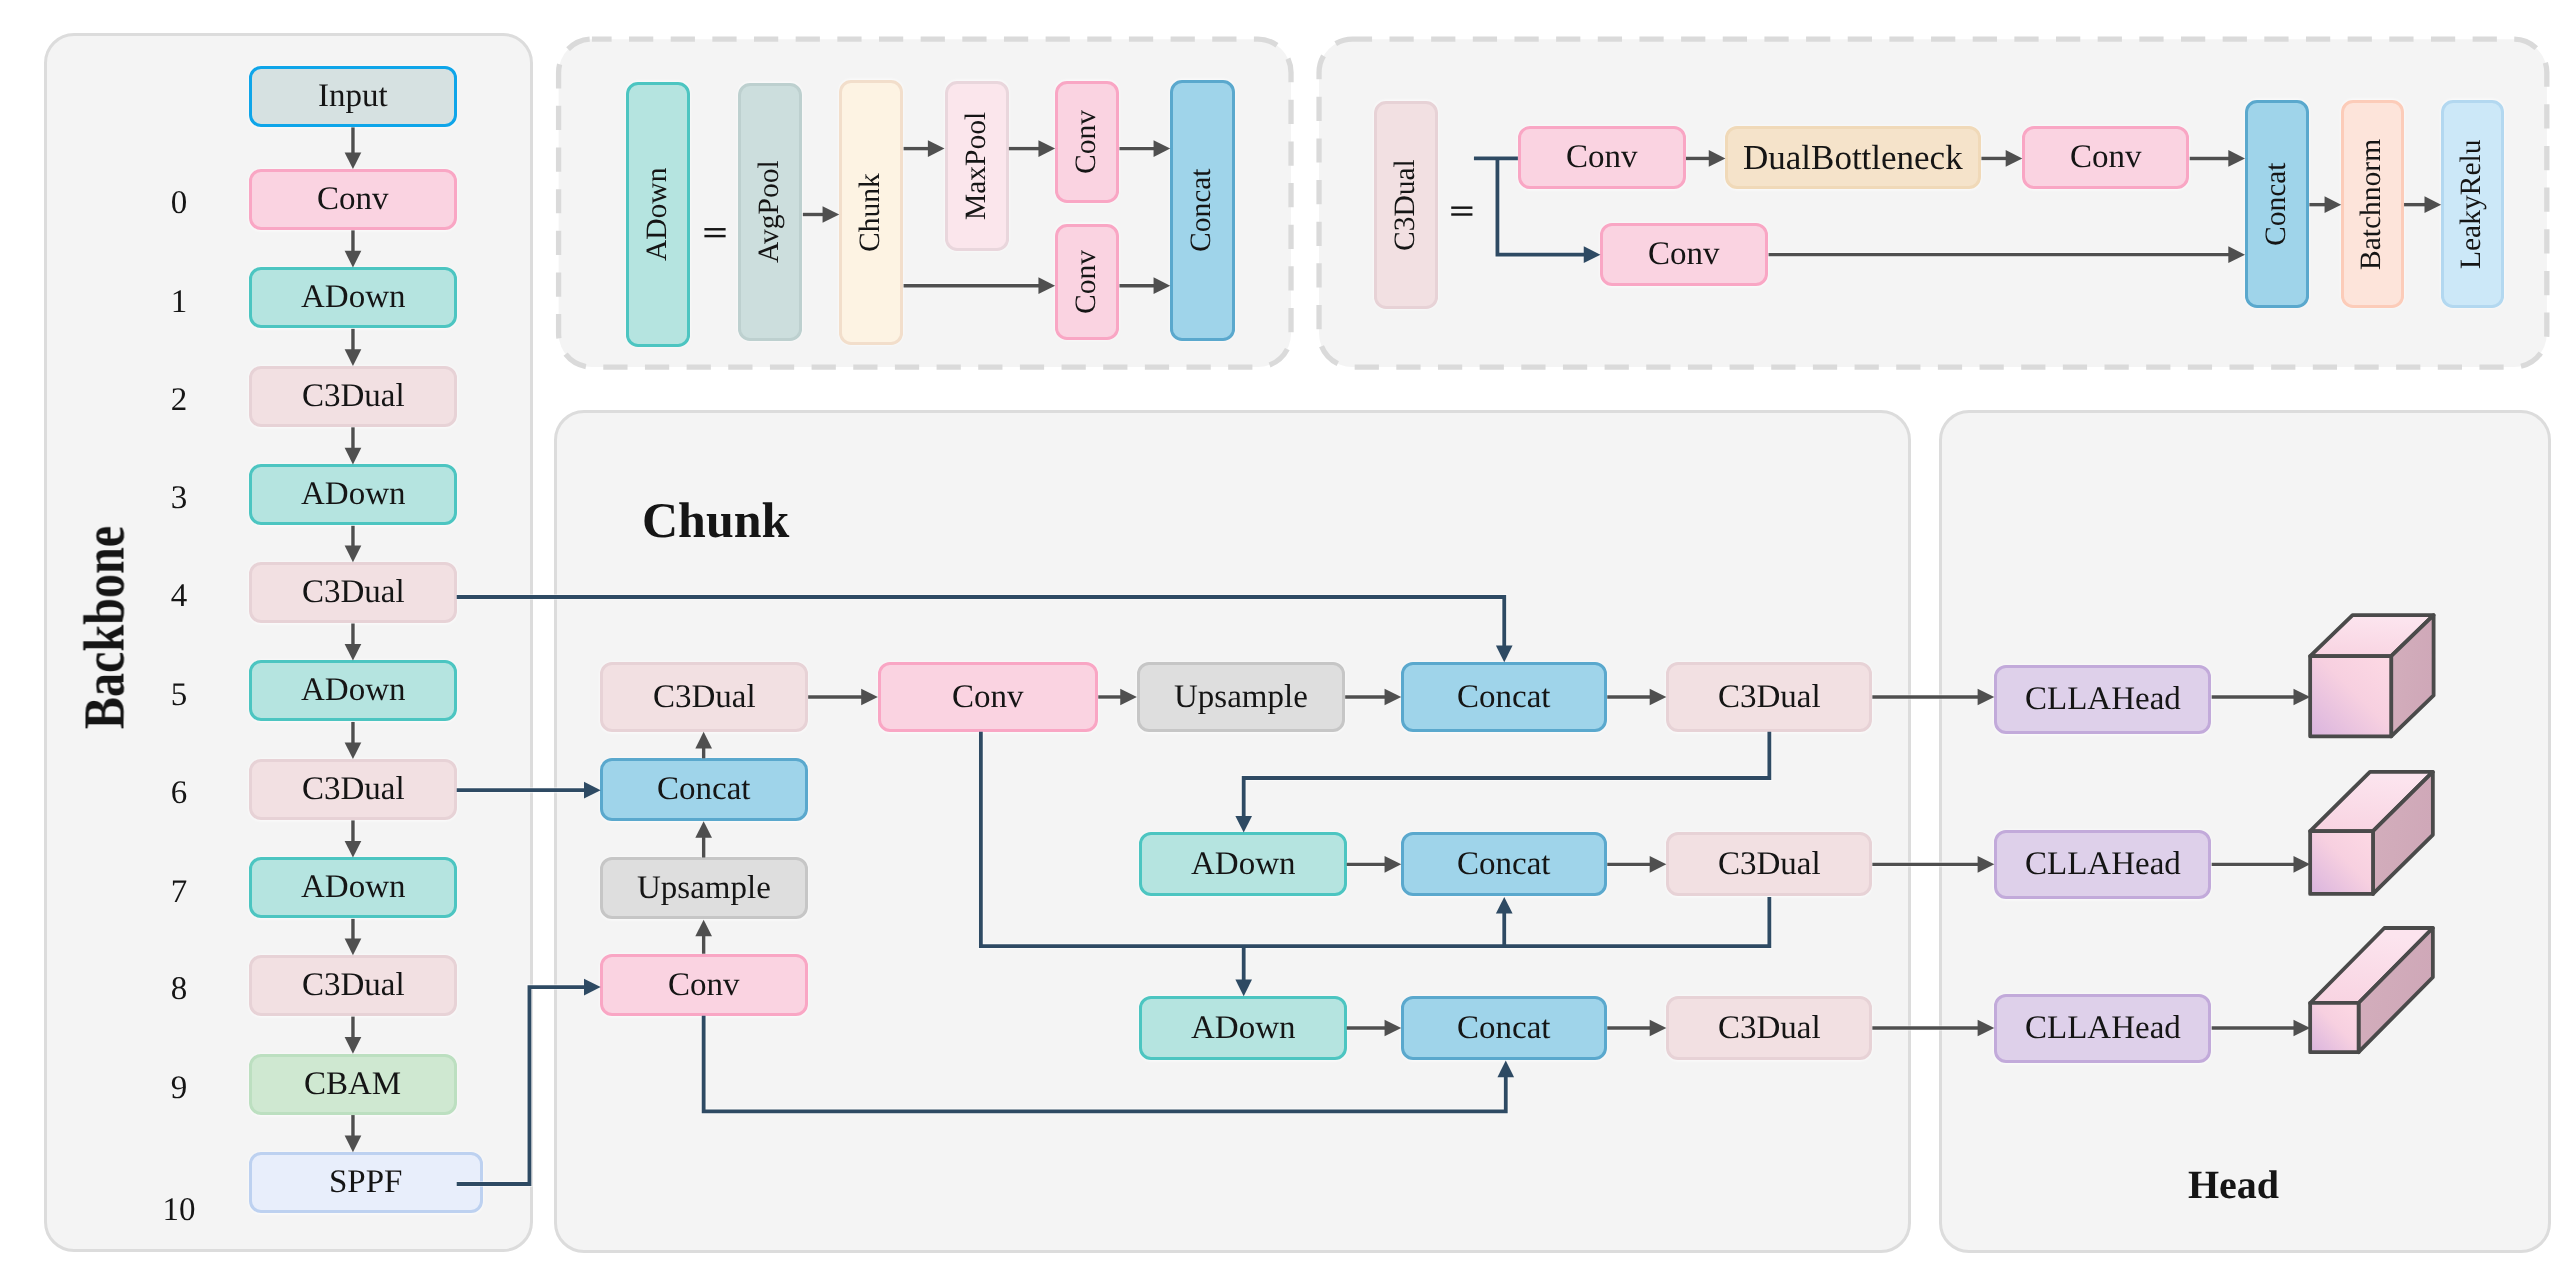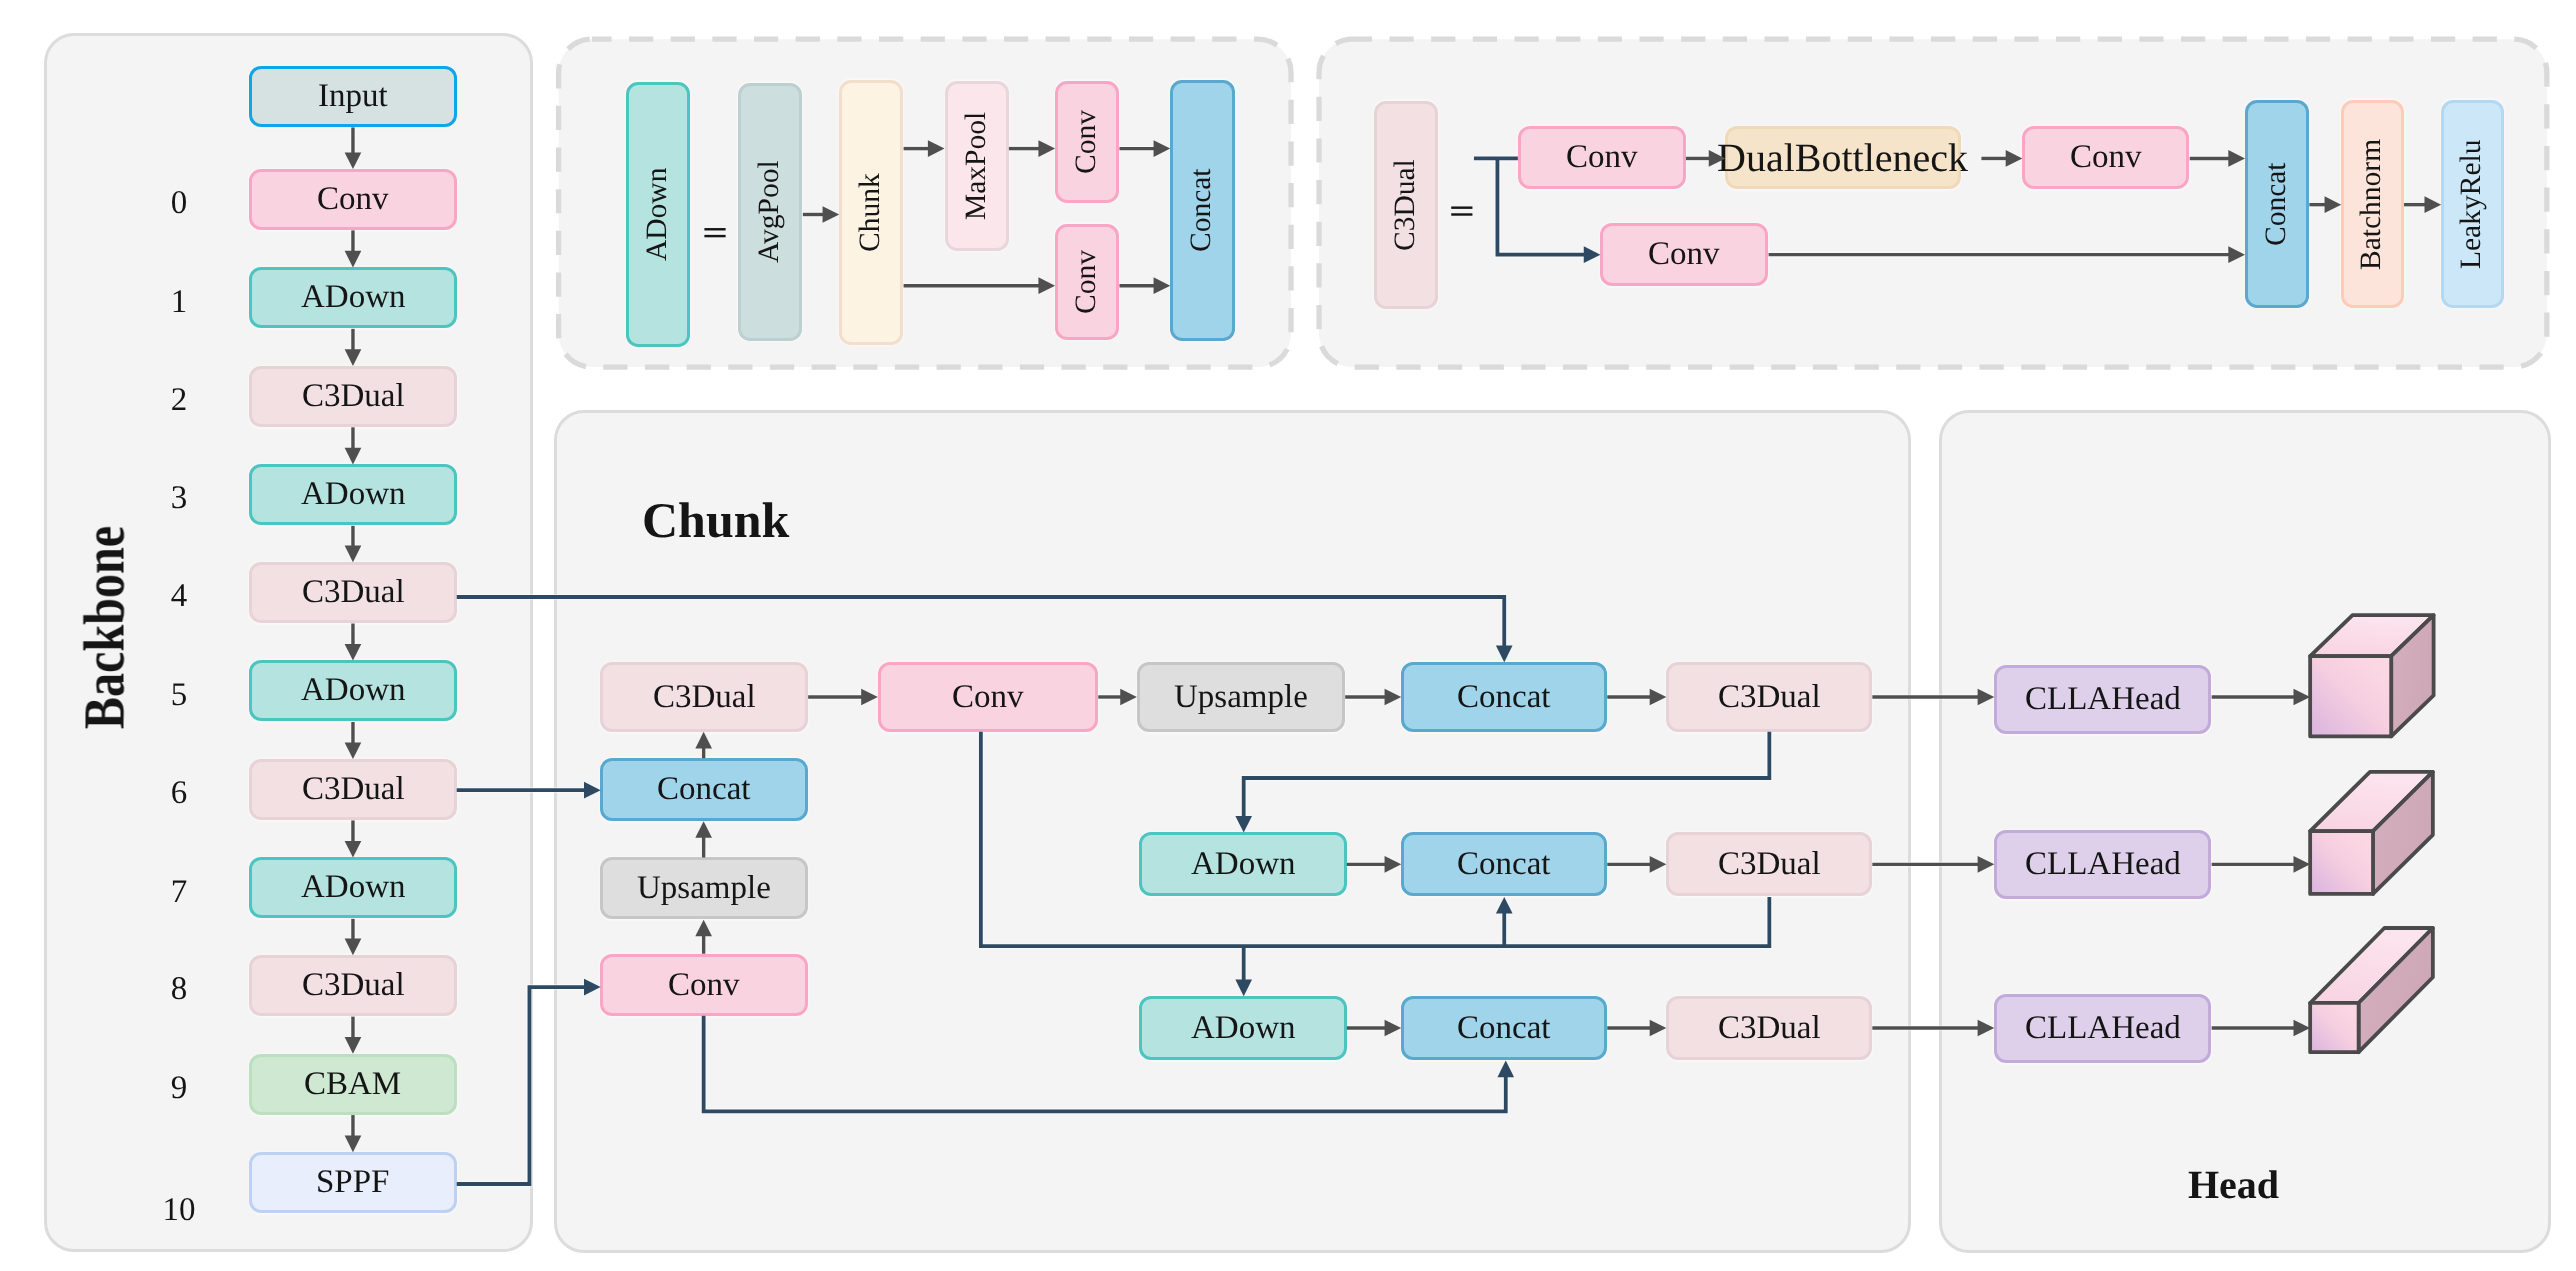--- a/index.html
+++ b/index.html
@@ -56,21 +56,21 @@
     </div>
 <div class="node" style="left:249px;top:857px;width:208px;height:61px;background:#b5e4e0;border:3px solid #4cc5c1;border-radius:12px;font-size:33px">
       <span>ADown</span>
     </div>
 <div class="node" style="left:249px;top:955px;width:208px;height:61px;background:#f2e0e2;border:3px solid #e7d2d6;border-radius:12px;font-size:33px">
       <span>C3Dual</span>
     </div>
 <div class="node" style="left:249px;top:1054px;width:208px;height:61px;background:#cfe8d1;border:3px solid #bcdfc0;border-radius:12px;font-size:33px">
       <span>CBAM</span>
     </div>
-<div class="node" style="left:249px;top:1152px;width:208px;height:61px;background:#e8eefb;border:3px solid #bdd1f0;border-radius:12px;font-size:33px">
+<div class="node" style="left:249px;top:1152px;width:234px;height:61px;background:#e8eefb;border:3px solid #bdd1f0;border-radius:12px;font-size:33px">
       <span>SPPF</span>
     </div>
 <div class="node vert" style="left:626px;top:82px;width:64px;height:265px;background:#b5e4e0;border:3px solid #4cc5c1;border-radius:12px;font-size:29.5px">
       <span>ADown</span>
     </div>
 <div class="node vert" style="left:738px;top:83px;width:64px;height:258px;background:#ccdedd;border:3px solid #bdd0cf;border-radius:12px;font-size:29.5px">
       <span>AvgPool</span>
     </div>
 <div class="node vert" style="left:839px;top:80px;width:64px;height:265px;background:#fdf3e3;border:3px solid #f2decb;border-radius:12px;font-size:29.5px">
       <span>Chunk</span>
@@ -86,21 +86,21 @@
     </div>
 <div class="node vert" style="left:1170px;top:80px;width:65px;height:261px;background:#9fd4ea;border:3px solid #5aa8cd;border-radius:12px;font-size:29.5px">
       <span>Concat</span>
     </div>
 <div class="node vert" style="left:1374px;top:101px;width:64px;height:208px;background:#f2e0e2;border:3px solid #e7d2d6;border-radius:12px;font-size:29.5px">
       <span>C3Dual</span>
     </div>
 <div class="node" style="left:1518px;top:126px;width:168px;height:63px;background:#fad3e1;border:3px solid #f9a6c4;border-radius:12px;font-size:33px">
       <span>Conv</span>
     </div>
-<div class="node" style="left:1725px;top:126px;width:236px;height:63px;background:#f5e3ca;border:3px solid #f0d9b8;border-radius:12px;font-size:40px">
+<div class="node" style="left:1725px;top:126px;width:256px;height:63px;background:#f5e3ca;border:3px solid #f0d9b8;border-radius:12px;font-size:35px">
       <span>DualBottleneck</span>
     </div>
 <div class="node" style="left:2022px;top:126px;width:167px;height:63px;background:#fad3e1;border:3px solid #f9a6c4;border-radius:12px;font-size:33px">
       <span>Conv</span>
     </div>
 <div class="node" style="left:1600px;top:223px;width:168px;height:63px;background:#fad3e1;border:3px solid #f9a6c4;border-radius:12px;font-size:33px">
       <span>Conv</span>
     </div>
 <div class="node vert" style="left:2245px;top:100px;width:64px;height:208px;background:#9fd4ea;border:3px solid #5aa8cd;border-radius:12px;font-size:29.5px">
       <span>Concat</span>

